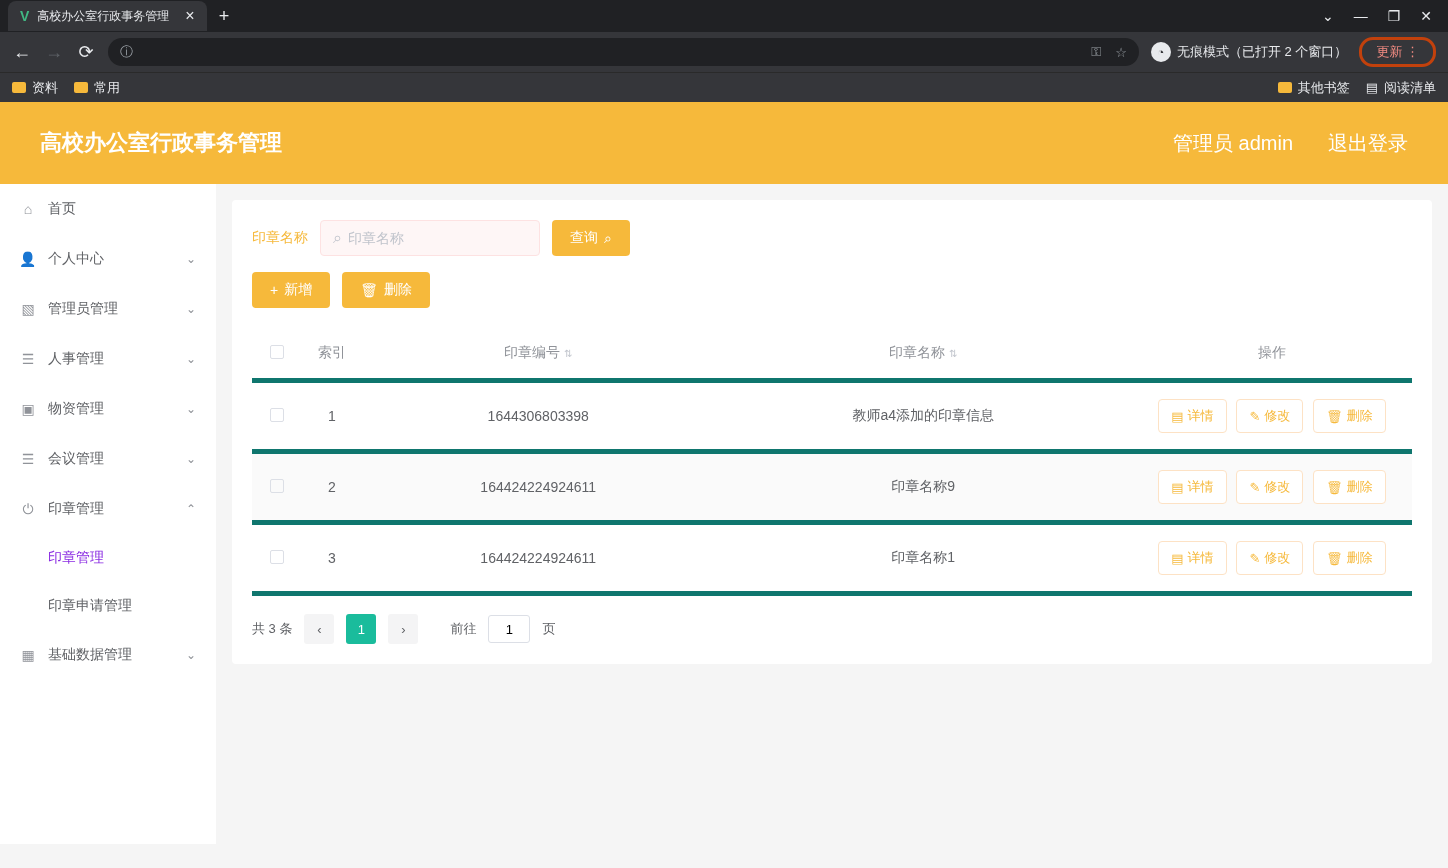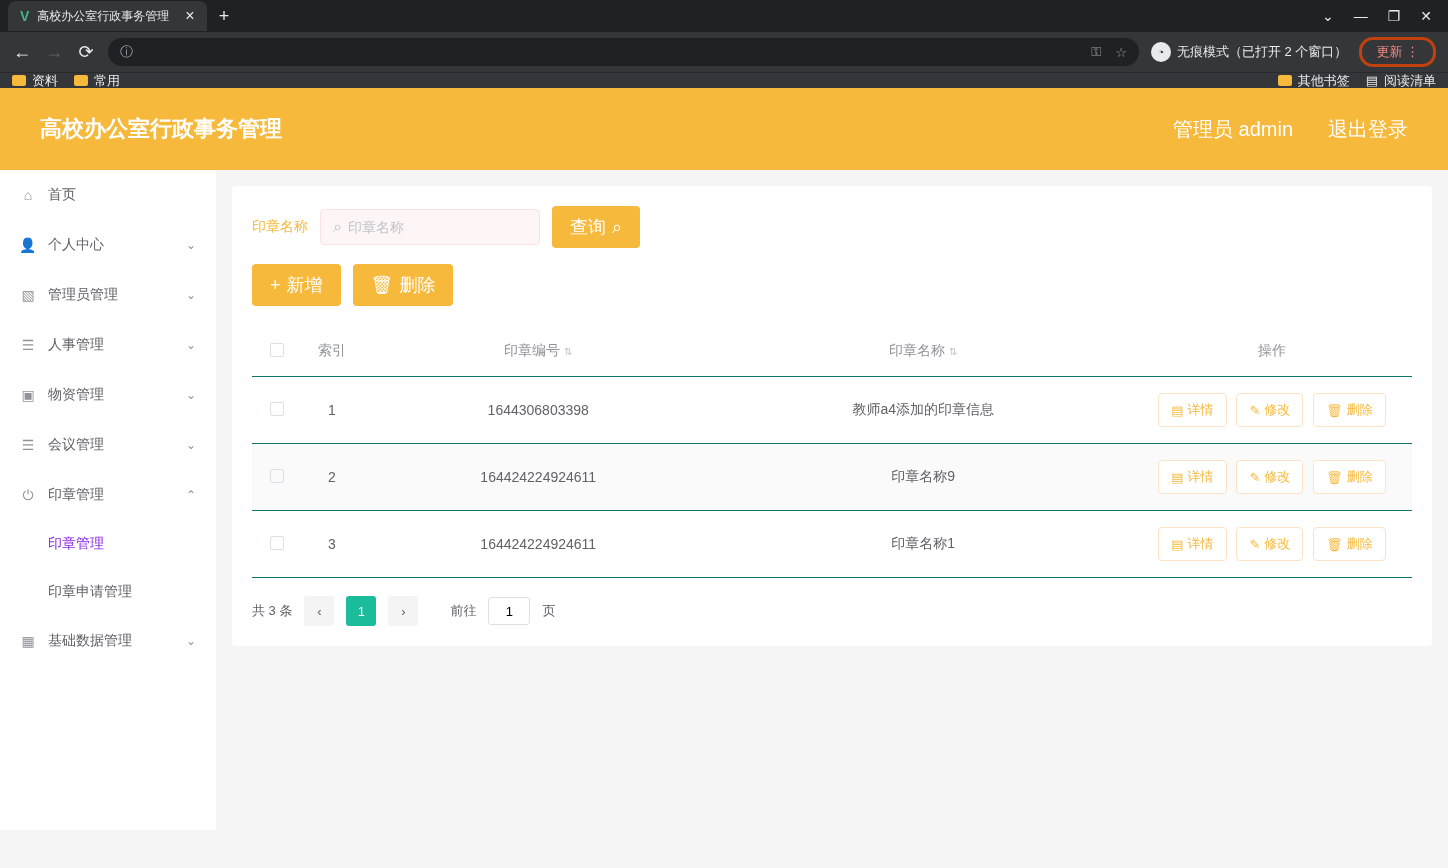--- a/index.html
+++ b/index.html
@@ -18,21 +18,21 @@
 .url-bar { display: flex; align-items: center; height: 40px; background: #35363a; padding: 0 12px; gap: 12px; }
 .nav-btn { color: #e8eaed; font-size: 18px; cursor: pointer; width: 20px; text-align: center; }
 .nav-btn.disabled { color: #5f6368; }
 .url-field { flex: 1; display: flex; align-items: center; background: #202124; border-radius: 14px; padding: 5px 12px; color: #9aa0a6; font-size: 13px; gap: 8px; }
 .url-host { color: #e8eaed; }
 .url-icons { display: flex; gap: 14px; margin-left: auto; align-items: center; }
 .incognito-badge { display: flex; align-items: center; gap: 6px; color: #e8eaed; font-size: 13px; }
 .incognito-icon { width: 20px; height: 20px; background: #e8eaed; border-radius: 50%; color: #35363a; display: flex; align-items: center; justify-content: center; font-size: 11px; }
 .update-btn { border: 3px solid #c2410c; color: #f28b82; padding: 3px 14px; border-radius: 14px; font-size: 13px; cursor: pointer; }
 
-.bookmark-bar { display: flex; align-items: center; height: 16px; background: #35363a; padding: 0 12px; gap: 16px; font-size: 13px; color: #e8eaed; border-top: 1px solid #2a2a2a; }
+.bookmark-bar { display: flex; align-items: center; height: 30px; background: #35363a; padding: 0 12px; gap: 16px; font-size: 13px; color: #e8eaed; border-top: 1px solid #2a2a2a; }
 .bookmark-item { display: flex; align-items: center; gap: 6px; cursor: pointer; }
 .folder-icon { width: 14px; height: 11px; background: #f6b93b; border-radius: 2px; }
 .bookmark-right { margin-left: auto; display: flex; gap: 16px; align-items: center; }
 
 
 .app-header { background: #f6b93b; height: 82px; display: flex; align-items: center; padding: 0 40px; }
 .app-title { color: #fff; font-size: 22px; font-weight: bold; }
 .header-right { margin-left: auto; display: flex; gap: 35px; color: #fff; font-size: 20px; }
 .header-right span { cursor: pointer; }
 
@@ -48,26 +48,26 @@
 .breadcrumb { padding: 16px 20px; color: #606266; font-size: 14px; }
 .breadcrumb .sep { margin: 0 8px; color: #c0c4cc; }
 .breadcrumb .current { color: #909399; }
 
 .card { background: #fff; padding: 20px; border-radius: 4px; }
 .search-row { display: flex; align-items: center; gap: 12px; margin-bottom: 16px; }
 .search-label { color: #f6b93b; font-size: 14px; }
 .search-input { display: flex; align-items: center; border: 1px solid #fde2e2; background: #fef6f6; border-radius: 4px; padding: 8px 12px; width: 220px; gap: 6px; }
 .search-input input { border: none; background: transparent; outline: none; font-size: 14px; flex: 1; }
 .search-input input::placeholder { color: #c0c4cc; }
-.btn { padding: 9px 18px; border-radius: 4px; border: none; cursor: pointer; font-size: 18px; display: inline-flex; align-items: center; gap: 6px; }
+.btn { padding: 9px 18px; border-radius: 4px; border: none; cursor: pointer; font-size: 14px; display: inline-flex; align-items: center; gap: 6px; }
 .btn-primary { background: #f6b93b; color: #fff; }
 .btn-row { display: flex; gap: 12px; margin-bottom: 20px; }
 
 table { width: 100%; border-collapse: collapse; }
-th, td { padding: 16px 12px; text-align: center; font-size: 14px; border-bottom: 1px solid #0f766e; }
+th, td { padding: 16px 12px; text-align: center; font-size: 14px; border-bottom: 5px solid #0f766e; }
 th { color: #909399; font-weight: normal; background: #fff; }
 td { color: #606266; }
 tbody tr:nth-child(even) { background: #fafafa; }
 .checkbox { width: 14px; height: 14px; border: 1px solid #dcdfe6; border-radius: 2px; display: inline-block; cursor: pointer; }
 .sort-icon { color: #c0c4cc; margin-left: 4px; font-size: 10px; }
 .op-btn { border: 1px solid #fde2c5; color: #f6b93b; background: #fff; padding: 7px 12px; border-radius: 4px; font-size: 13px; cursor: pointer; margin: 0 3px; display: inline-flex; align-items: center; gap: 4px; }
 
 .pagination { display: flex; align-items: center; gap: 12px; margin-top: 18px; font-size: 13px; color: #606266; }
 .page-btn { width: 30px; height: 30px; display: flex; align-items: center; justify-content: center; background: #f4f4f5; border-radius: 3px; cursor: pointer; color: #606266; }
 .page-btn.active { background: #1abc9c; color: #fff; }

